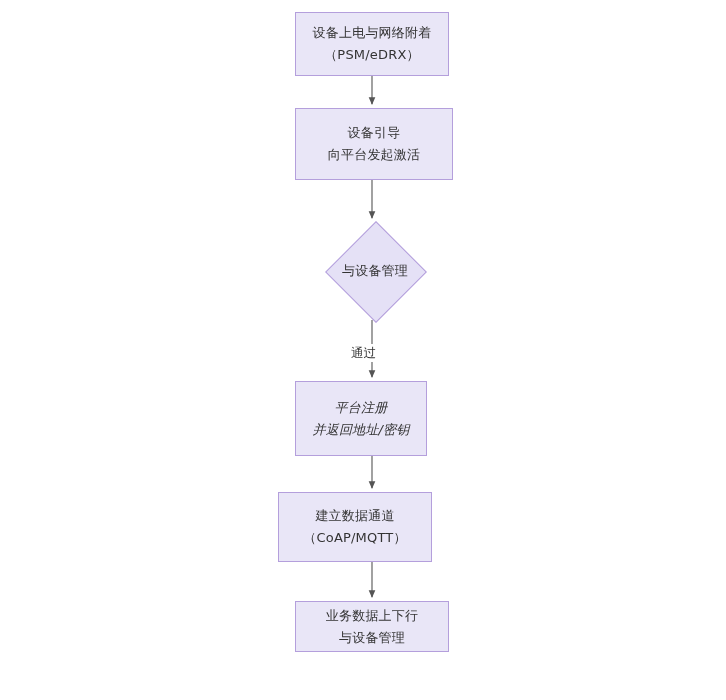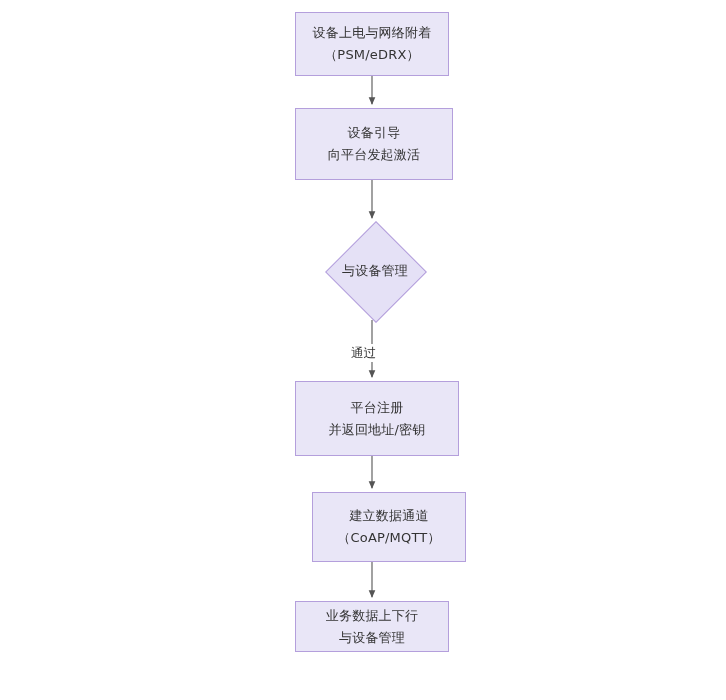--- a/index.html
+++ b/index.html
@@ -125,26 +125,26 @@
 
   <div class="decision" style="left:325px; top:222px; width:100px; height:98px;">
     <span class="diamond-shape"></span>
     <span class="node-label">与设备管理</span>
   </div>
 
   <div class="edge-label" style="left:348px; top:344px;">
     <span>通过</span>
   </div>
 
-  <div class="node" style="left:295px; top:381px; width:164px; height:75px;">
+  <div class="node" style="left:295px; top:381px; width:132px; height:75px;font-style:italic;">
     <span class="node-label">平台注册
 并返回地址/密钥</span>
   </div>
 
-  <div class="node" style="left:312px; top:492px; width:154px; height:70px;">
+  <div class="node" style="left:278px; top:492px; width:154px; height:70px;">
     <span class="node-label">建立数据通道
 （CoAP/MQTT）</span>
   </div>
 
   <div class="node" style="left:295px; top:601px; width:154px; height:51px;">
     <span class="node-label">业务数据上下行
 与设备管理</span>
   </div>
 
 </div>

